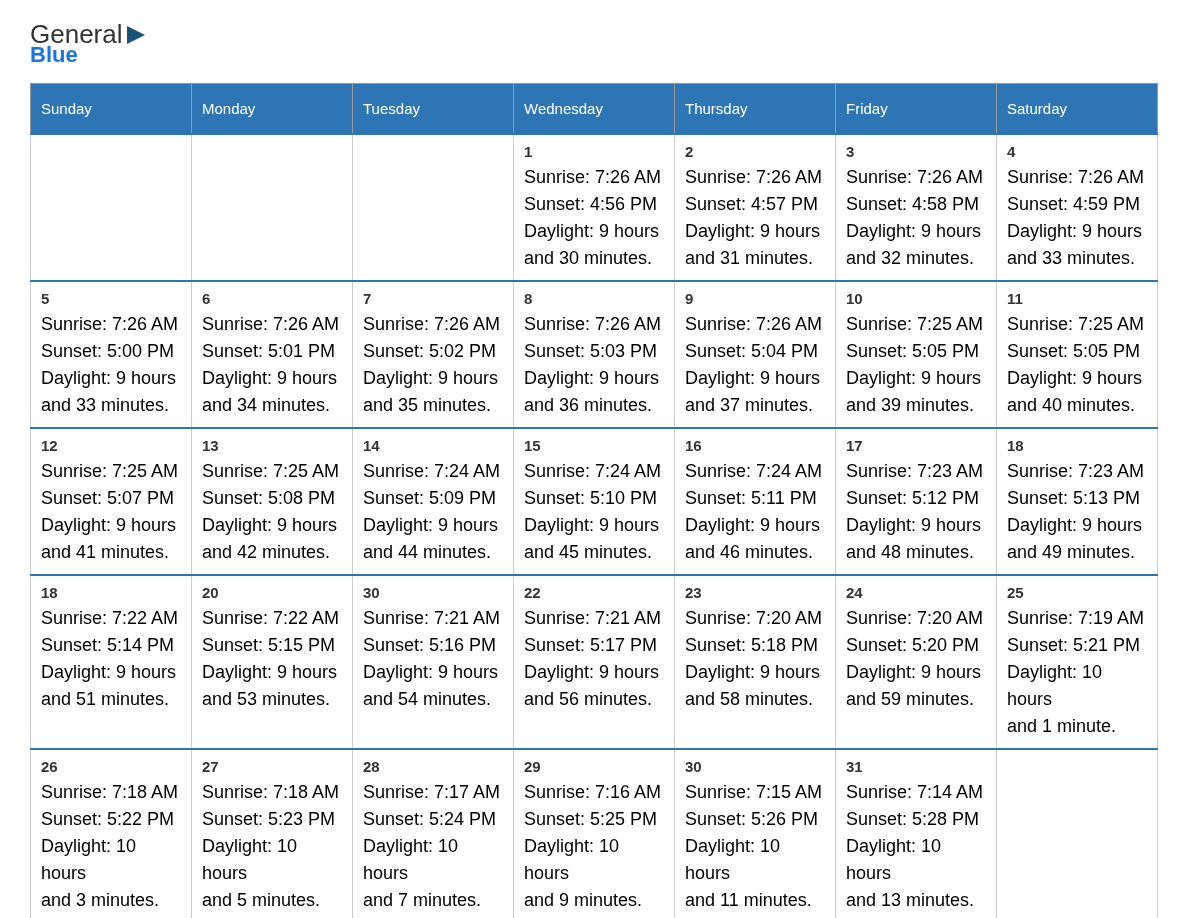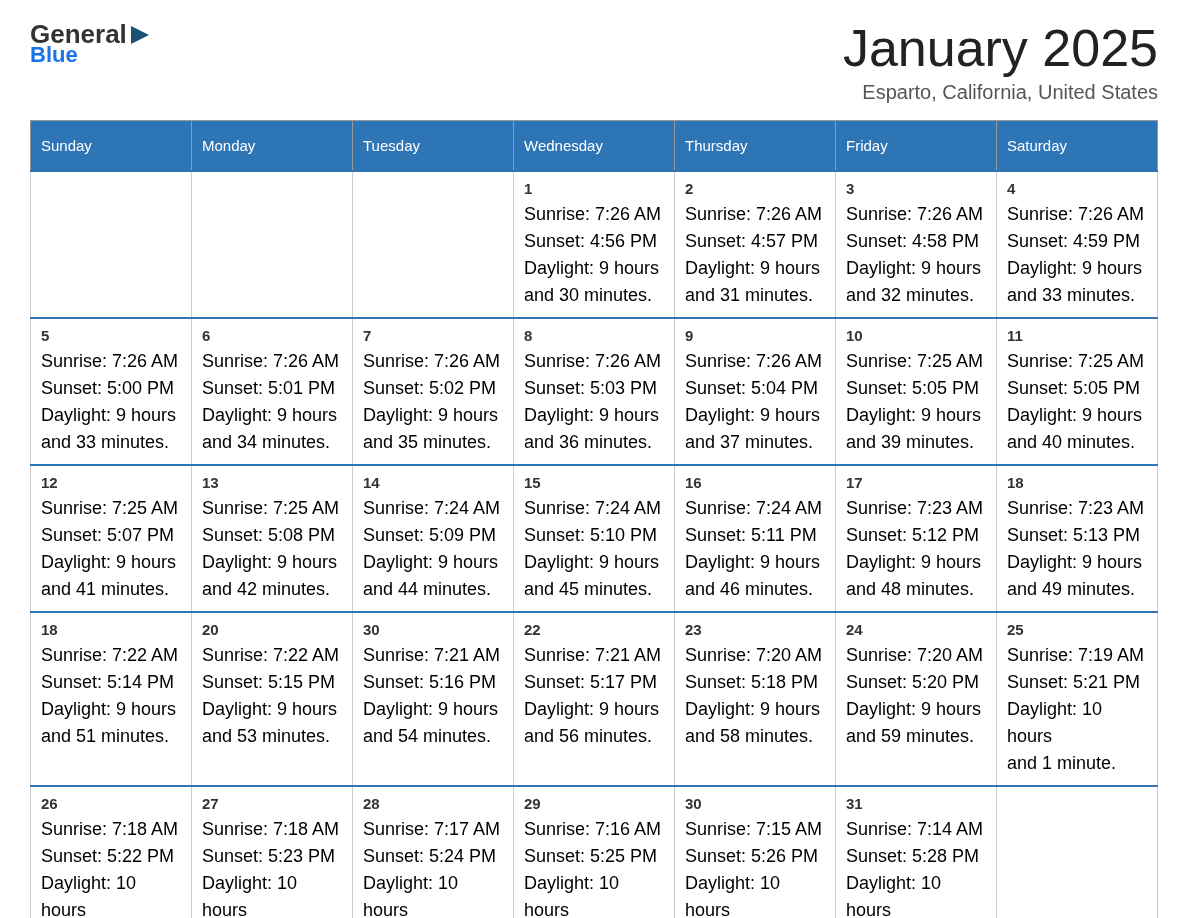--- a/index.html
+++ b/index.html
@@ -81,30 +81,26 @@
     tr.week-row td {
       border-top: 2px solid #2e75b6;
     }
   </style>
 </head>
 <body>
 
 <div class="header-area">
   <div class="logo-area">
     <div style="display:flex; align-items:center;">
-      <span class="logo-text" style="color:#333; font-size:26px; font-weight:bold;">General</span>
+      <span class="logo-text" style="color:#333; font-size:26px; font-weight:normal;">General</span>
       <svg width="22" height="22" viewBox="0 0 22 22" style="margin-left:2px; margin-top:2px;">
         <polygon points="2,2 20,11 2,20" fill="#1a5276"></polygon>
       </svg>
     </div>
     <span class="logo-text" style="color:#1a73e8; font-size:22px; font-weight:bold; margin-top:-6px;">Blue</span>
-  </div>
-  <div class="title-area">
-    <div class="main-title">January 2025</div>
-    <div class="subtitle">Esparto, California, United States</div>
   </div>
 </div>
 
 <table class="calendar">
   <thead>
     <tr>
     <th>Sunday</th>
         <th>Monday</th>
         <th>Tuesday</th>
         <th>Wednesday</th>

